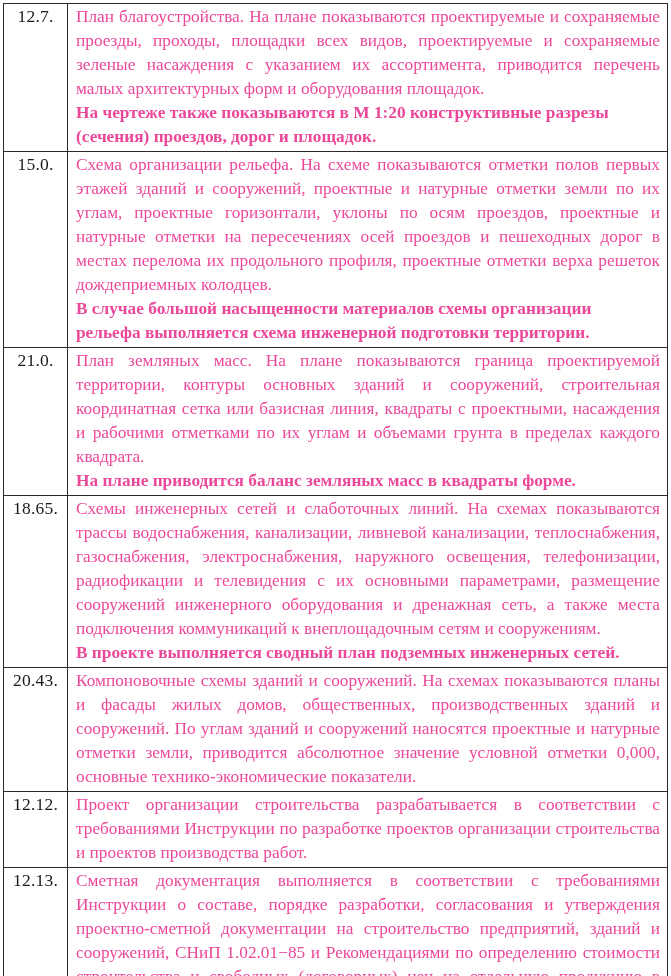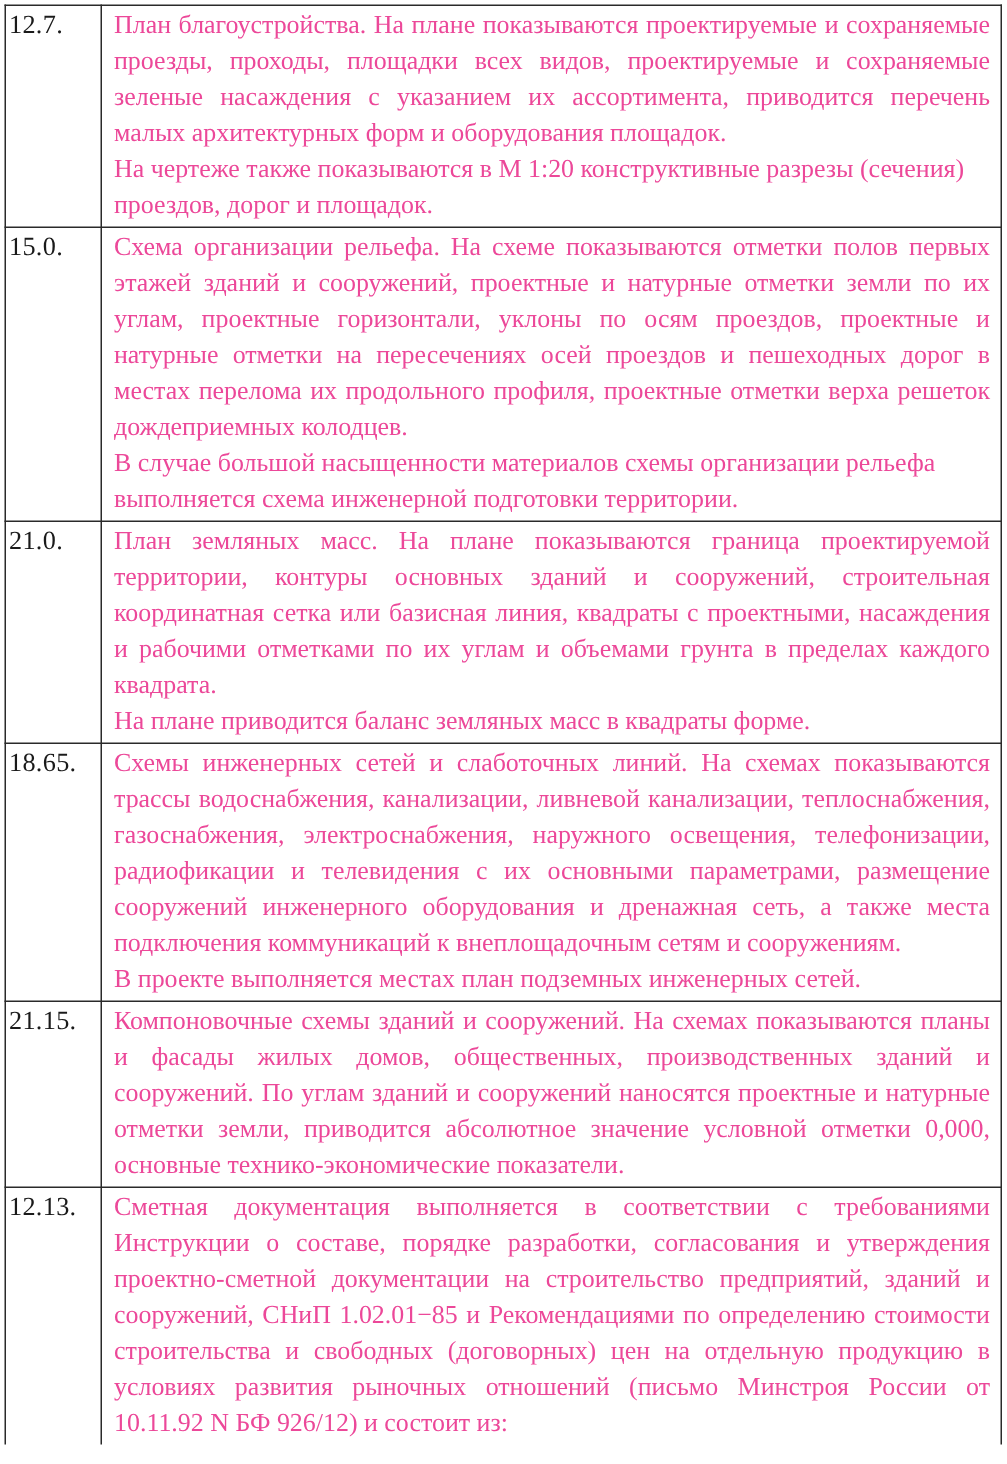--- a/index.html
+++ b/index.html
@@ -31,20 +31,21 @@
   }
   table.spec col.c-num { width: 64px; }
   table.spec col.c-body { width: 600px; }
 
   table.spec td {
     border: 1.6px solid #2a2a2a;
     vertical-align: top;
     background: #ffffff;
   }
   td.num {
+    text-align: center;
     vertical-align: middle;
     font-size: 17.5px;
     line-height: 1.2;
     padding: 2px 2px;
     letter-spacing: 0.2px;
     color: #1a1a1a;
   }
   td.body {
     padding: 1px 7px 2px 8px;
     font-size: 17.3px;
@@ -54,20 +55,21 @@
     hyphens: none;
     color: #ec4899;
   }
   td.body p {
     margin: 0;
     padding: 0;
     text-align: justify;
   }
   td.body p.last {
     text-align: left;
+    font-weight: bold;
   }
   
   tr.clipped td { border-bottom: none; }
 </style>
 </head>
 <body>
 
 <div id="sheet">
 
   <table class="spec">
@@ -98,31 +100,37 @@
         <td class="body">
           <p>План земляных масс. На плане показываются граница проектируемой территории, контуры основных зданий и сооружений, строительная координатная сетка или базисная линия, квадраты с проектными, насаждения и рабочими отметками по их углам и объемами грунта в пределах каждого квадрата.</p>
           <p class="last">На плане приводится баланс земляных масс в квадраты форме.</p>
         </td>
       </tr>
 
       <tr>
         <td class="num">18.65.</td>
         <td class="body">
           <p>Схемы инженерных сетей и слаботочных линий. На схемах показываются трассы водоснабжения, канализации, ливневой канализации, теплоснабжения, газоснабжения, электроснабжения, наружного освещения, телефонизации, радиофикации и телевидения с их основными параметрами, размещение сооружений инженерного оборудования и дренажная сеть, а также места подключения коммуникаций к внеплощадочным сетям и сооружениям.</p>
-          <p class="last">В проекте выполняется местах план подземных инженерных сетей.</p>
+          <p class="last">В проекте выполняется сводный план подземных инженерных сетей.</p>
         </td>
       </tr>
 
       <tr>
-        <td class="num">21.15.</td>
+        <td class="num">20.43.</td>
         <td class="body">
           <p>Компоновочные схемы зданий и сооружений. На схемах показываются планы и фасады жилых домов, общественных, производственных зданий и сооружений. По углам зданий и сооружений наносятся проектные и натурные отметки земли, приводится абсолютное значение условной отметки 0,000, основные технико-экономические показатели.</p>
         </td>
       </tr>
 
+      <tr>
+        <td class="num">12.12.</td>
+        <td class="body">
+          <p>Проект организации строительства разрабатывается в соответствии с требованиями Инструкции по разработке проектов организации строительства и проектов производства работ.</p>
+        </td>
+      </tr>
 
       <tr class="clipped">
         <td class="num">12.13.</td>
         <td class="body">
           <p>Сметная документация выполняется в соответствии с требованиями Инструкции о составе, порядке разработки, согласования и утверждения проектно-сметной документации на строительство предприятий, зданий и сооружений, СНиП 1.02.01−85 и Рекомендациями по определению стоимости строительства и свободных (договорных) цен на отдельную продукцию в условиях развития рыночных отношений (письмо Минстроя России от 10.11.92 N БФ 926/12) и состоит из:</p>
 
         </td>
       </tr>
 
     </tbody>

